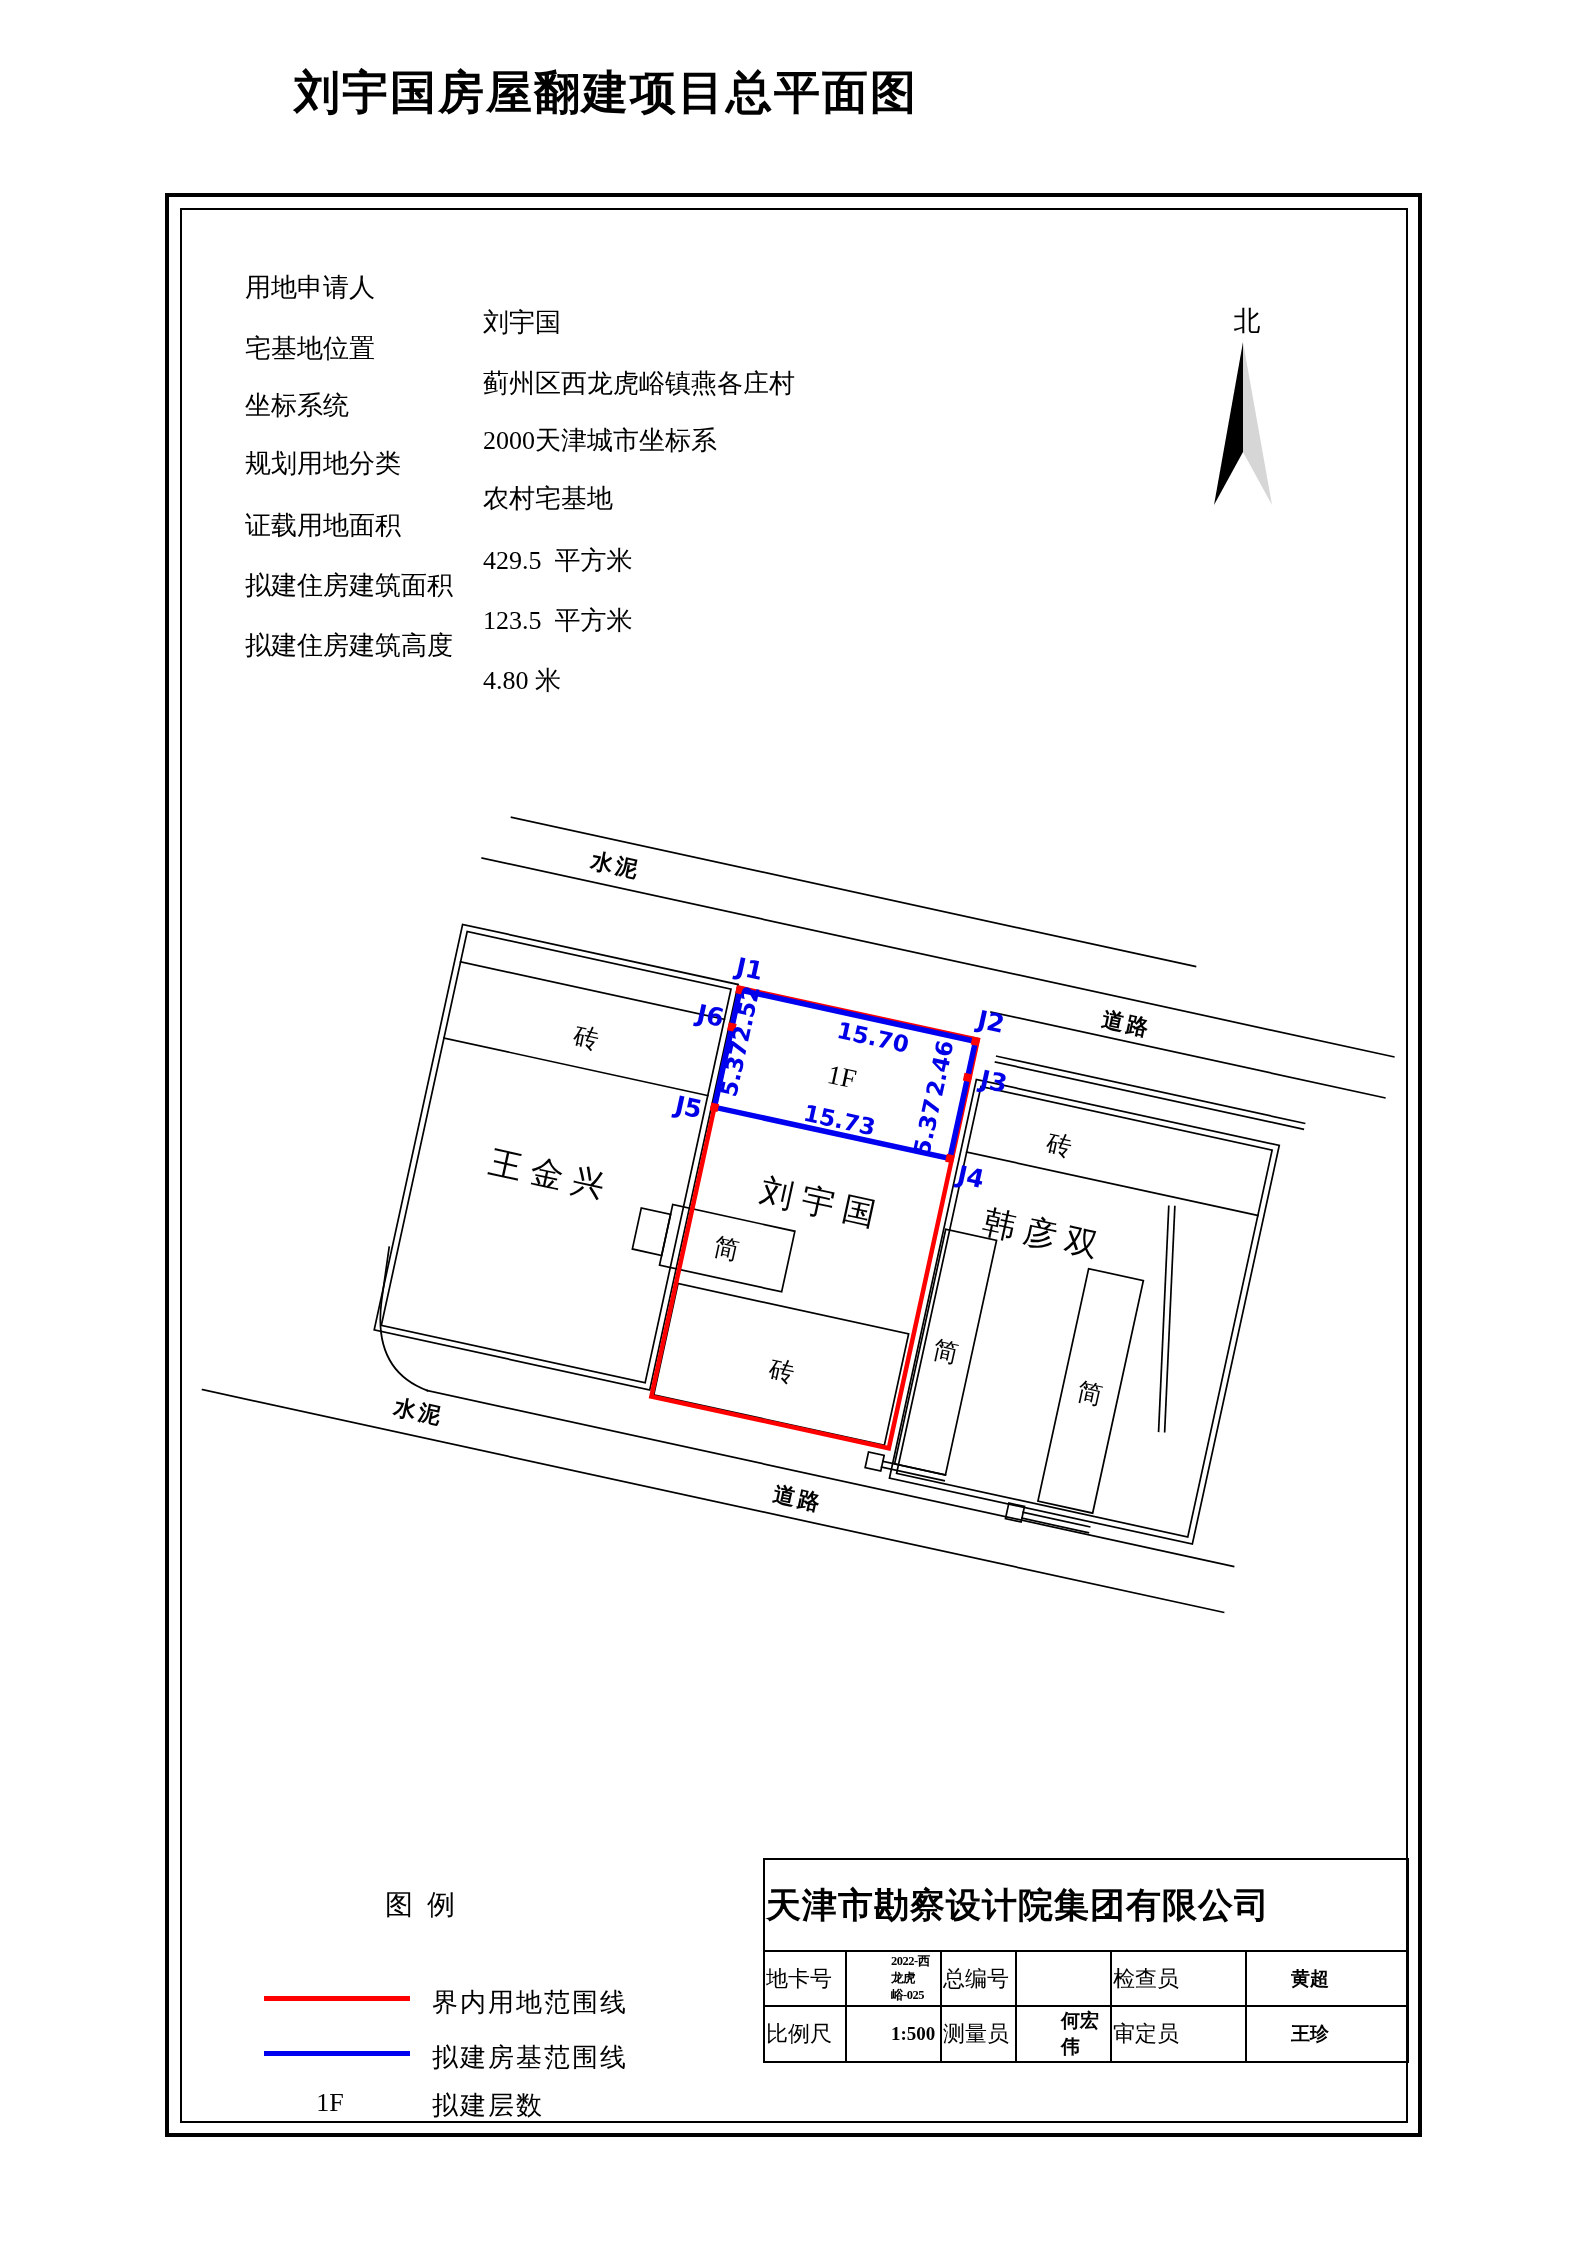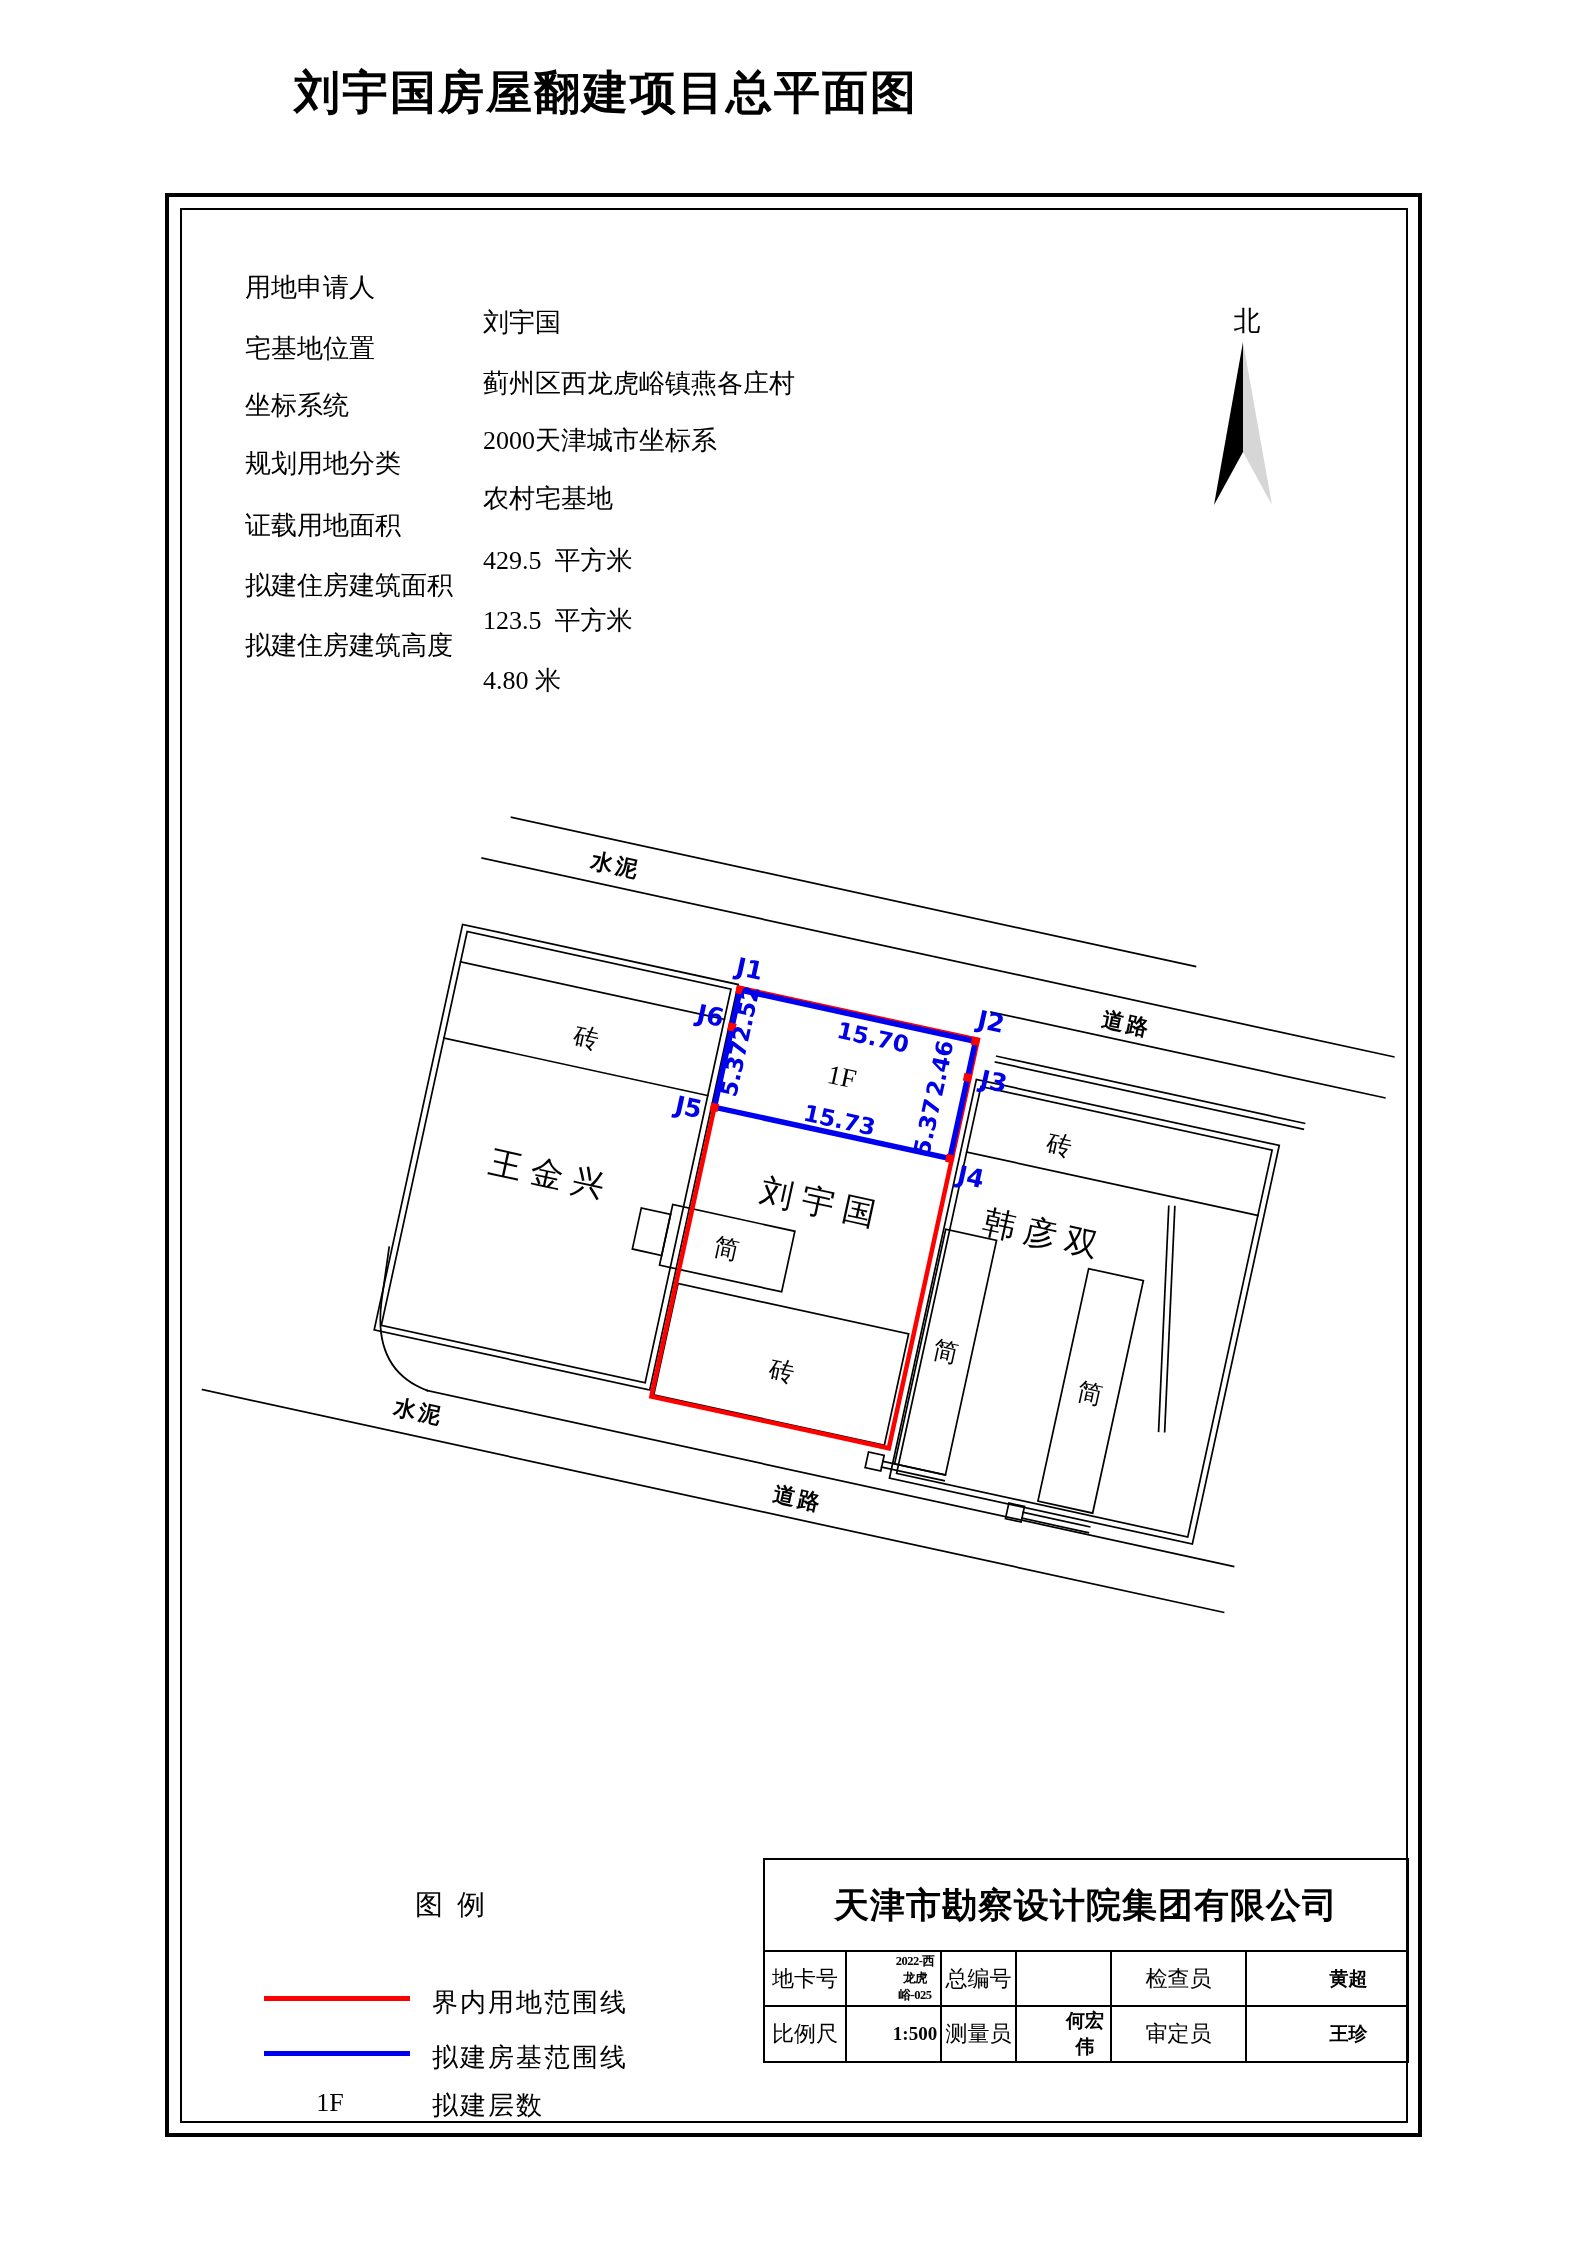--- a/index.html
+++ b/index.html
@@ -13,30 +13,30 @@
     font-size:46px; font-weight:700; letter-spacing:2px;
     font-family:"Liberation Serif", serif;
     padding-left:46px;
   }
   .border-outer { left:165px; top:193px; width:1249px; height:1936px; border:4px solid #000; }
   .border-inner { left:180px; top:208px; width:1224px; height:1911px; border:2px solid #000; }
 
   .info-row { position:absolute; left:232px; font-size:26px; white-space:pre; }
   .info-row .val { position:absolute; left:251px; white-space:pre; }
 
-  .legend-title { left:355px; top:1886px; width:130px; text-align:right; font-size:28px; white-space:pre; }
+  .legend-title { left:355px; top:1886px; width:130px; text-align:center; font-size:28px; white-space:pre; }
   .legend-line { width:146px; height:5px; }
   .legend-label { font-size:26px; letter-spacing:2px; }
   .legend-1f { font-size:26px; }
 
   table.tb {
     position:absolute; left:763px; top:1858px; border-collapse:collapse;
     table-layout:fixed; width:644px;
   }
-  table.tb td { border:2px solid #000; text-align:center; vertical-align:middle; overflow:hidden; }
+  table.tb td { border:2px solid #000; vertical-align:middle; overflow:hidden; }
   td.company {
     height:88px; font-size:35px; font-weight:700; letter-spacing:1px;
     font-family:"Liberation Serif", serif;
   }
   td.tb-label { font-size:22px; font-weight:400; white-space:pre; }
   td.tb-value { font-size:19px; font-weight:700;padding-left:44px; }
   td.tb-value.small { font-size:12.5px; letter-spacing:-0.5px; }
   tr.r { height:45px; }
 
   svg text { font-family:"Liberation Serif", serif; }

